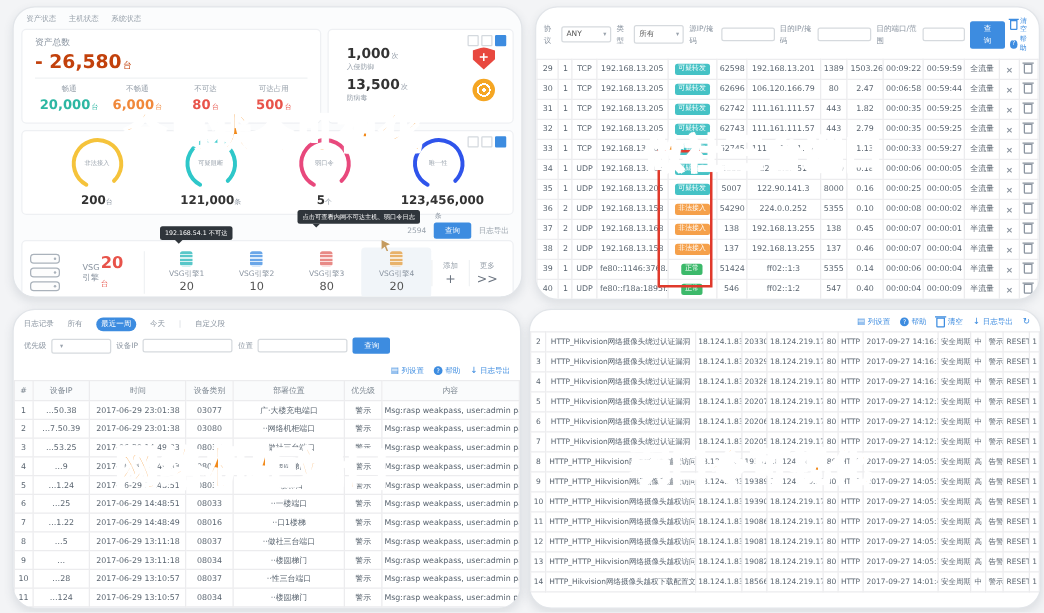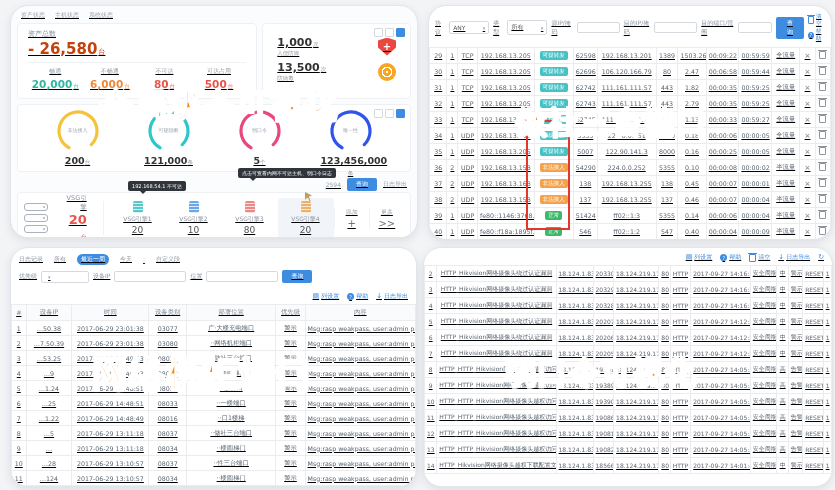--- a/index.html
+++ b/index.html
@@ -1,19 +1,19 @@
 <!DOCTYPE html>
 <html><head>
 <meta charset="utf-8">
 <style>
   html,body{margin:0;padding:0;}
   body{width:835px;height:490px;position:relative;background:#f3f4f6;
        font-family:"DejaVu Sans","Liberation Sans",sans-serif;overflow:hidden;}
   .panel{position:absolute;background:#fff;border:1px solid #e2e5e9;border-radius:18px;
-         box-shadow:0 3px 8px rgba(60,70,90,.12);overflow:hidden;text-decoration:underline;}
+         box-shadow:0 3px 8px rgba(60,70,90,.12);overflow:hidden;}
   #panel-tl{left:10px;top:5px;width:408px;height:233px;background:#fbfcfd;padding:4px 6px;box-sizing:border-box;}
   #panel-tr{left:428px;top:5px;width:402px;height:233px;}
   #panel-bl{left:10px;top:247px;width:405px;height:238px;}
   #panel-br{left:423px;top:247px;width:408px;height:238px;}
 
   
   .wm{position:absolute;font-weight:bold;color:#f28a1b;letter-spacing:1px;z-index:60;pointer-events:none;
       -webkit-text-stroke:1.5px #fff;
       text-shadow:1px 1px 0 #fff,-1px -1px 0 #fff,1px -1px 0 #fff,-1px 1px 0 #fff,0 0 3px #fff;}
   #wm-tl{left:100px;top:84px;font-size:33px;}
@@ -54,21 +54,21 @@
   .donut-label{position:absolute;top:19px;left:0;right:0;font-size:5px;color:#9aa3ad;}
   .donut-value{font-size:9.5px;font-weight:bold;color:#333;margin-top:-3px;}
   .donut-unit{font-size:5.5px;font-weight:normal;color:#8a94a0;}
 
   .vsg-toprow{display:flex;justify-content:flex-end;align-items:center;gap:6px;height:13px;padding:1px 4px;font-size:6px;color:#9aa3ad;}
   .btn-blue{background:#3d8ce0;color:#fff;font-size:6px;padding:2px 9px;border-radius:2px;border:none;}
   #card-vsg{height:52px;display:flex;align-items:center;padding:3px 6px;}
   .pill-col{display:flex;flex-direction:column;gap:3px;margin-right:8px;}
   .pill{width:22px;height:6px;border:1px solid #aab2bb;border-radius:3px;position:relative;background:#fdfdfd;}
   .pill::after{content:"";position:absolute;right:2px;top:2px;width:2px;height:2px;border-radius:50%;background:#aab2bb;}
-  .vsg-main{display:flex;flex-direction:column;align-items:center;margin:0 10px;text-align:right;}
+  .vsg-main{display:flex;flex-direction:row;align-items:center;margin:0 10px;}
   .vsg-name{font-size:6.5px;color:#8a94a0;}
   .vsg-value{font-size:13px;color:#e8534a;font-weight:bold;}
   .vsg-value .u{font-size:6px;font-weight:normal;}
   .vsg-div{width:1px;height:34px;background:#f0f2f4;margin:0 6px;}
   .engine{width:56px;text-align:center;padding:3px 0;border-radius:3px;}
   .engine.active{background:#f1f5f9;}
   .eng-icon{width:10px;height:12px;margin:0 auto 2px;border-radius:2px;}
   .eng-icon.teal{background:repeating-linear-gradient(#58c7c9 0 2px,#d8f2f2 2px 3px);}
   .eng-icon.blue{background:repeating-linear-gradient(#6aa6e8 0 2px,#dcebfb 2px 3px);}
   .eng-icon.red{background:repeating-linear-gradient(#e88a86 0 2px,#fbdedd 2px 3px);}

